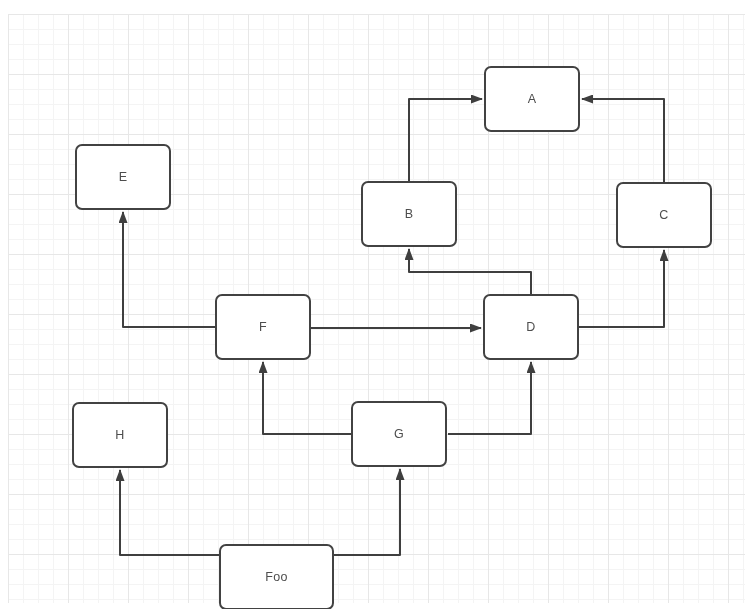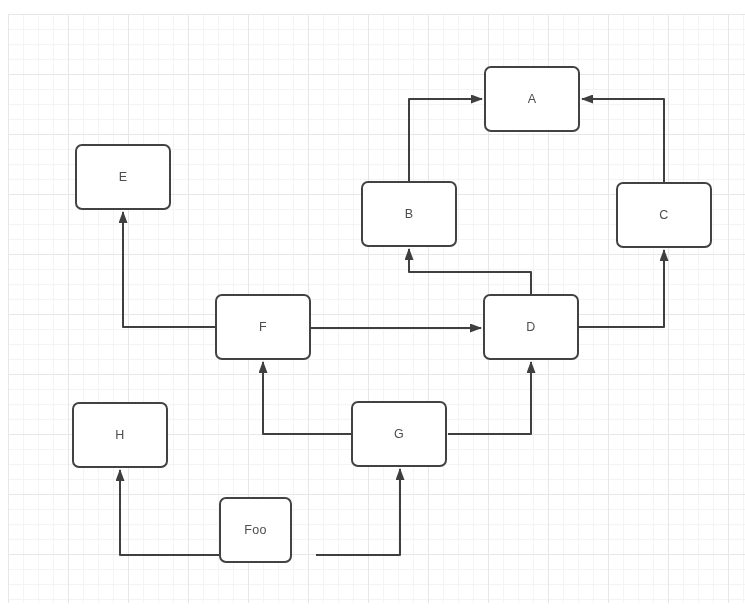--- a/index.html
+++ b/index.html
@@ -107,17 +107,17 @@
       </div>
       <div class="node" style="left: 215px; top: 294px; width: 96px; height: 66px;">
         <span class="node-label">F</span>
       </div>
       <div class="node" style="left: 351px; top: 401px; width: 96px; height: 66px;">
         <span class="node-label">G</span>
       </div>
       <div class="node" style="left: 72px; top: 402px; width: 96px; height: 66px;">
         <span class="node-label">H</span>
       </div>
-      <div class="node" style="left: 219px; top: 497px; width: 73px; height: 66px;">
+      <div class="node" style="left: 219px; top: 544px; width: 115px; height: 66px;">
         <span class="node-label">Foo</span>
       </div>
     </div>
 </div>
 
 </body></html>

